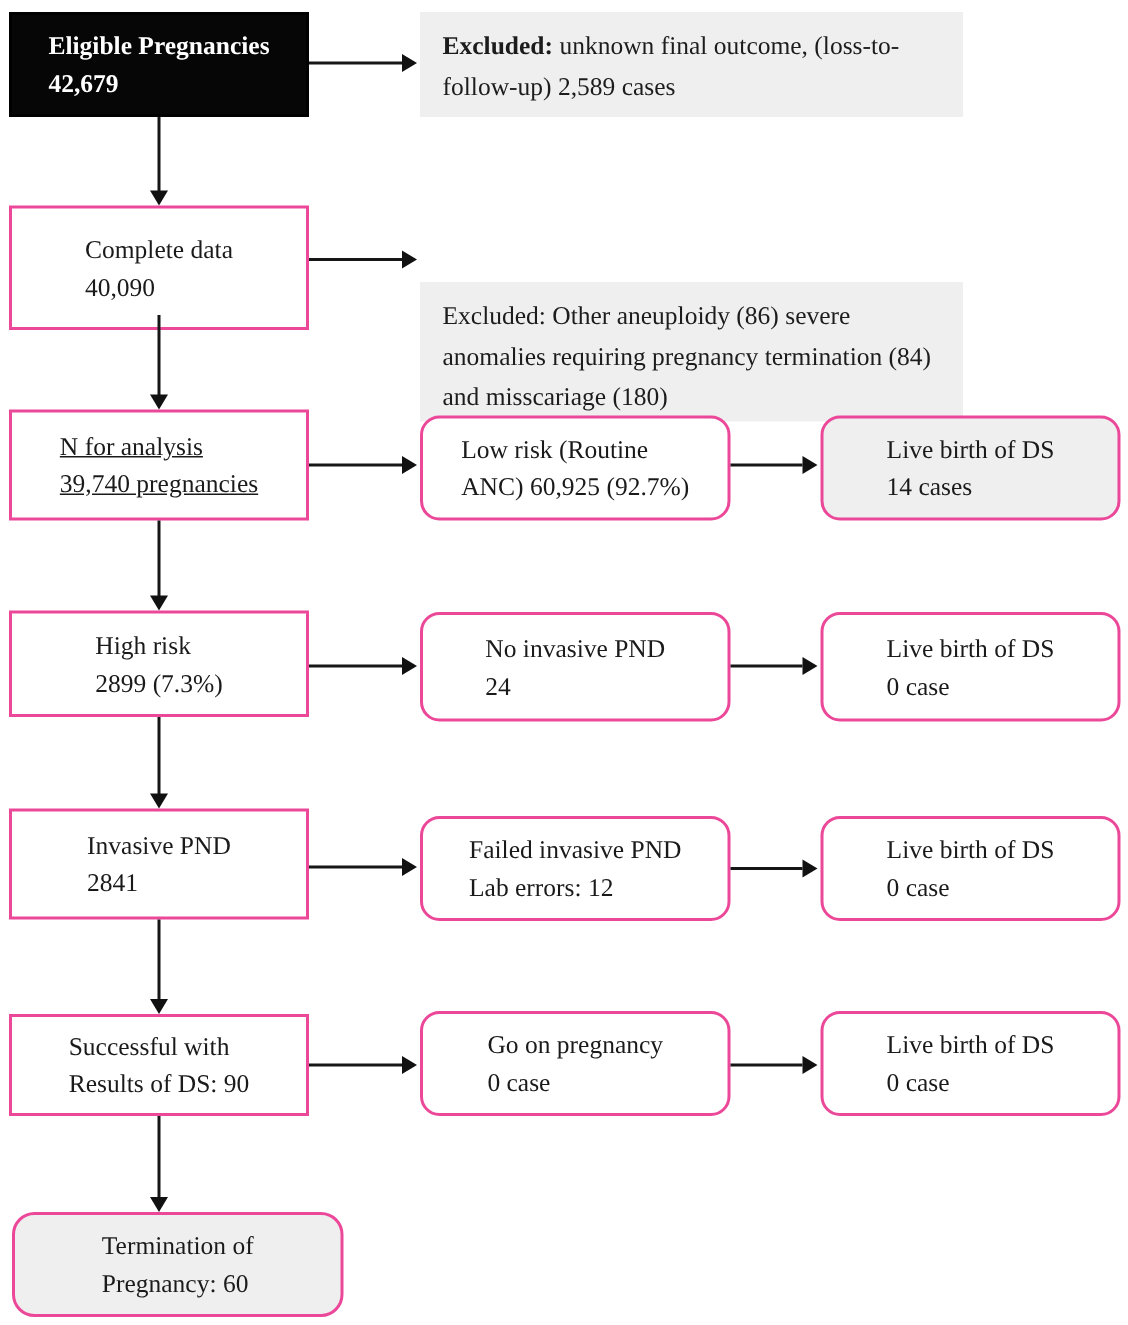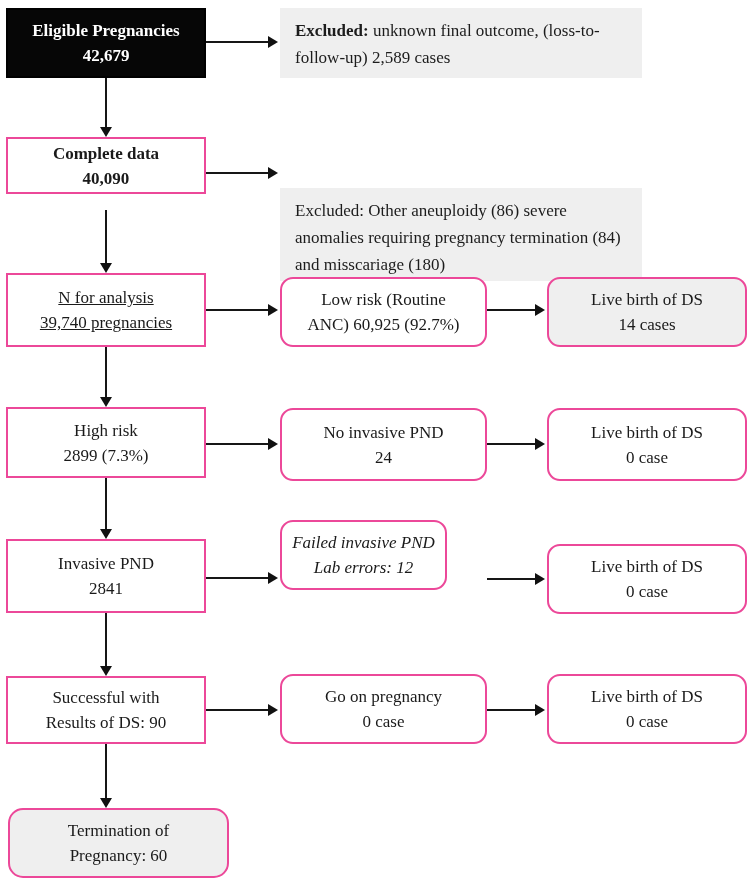--- a/index.html
+++ b/index.html
@@ -8,21 +8,21 @@
     width:752px;height:883px;
     background:#ffffff;
     font-family:"Liberation Serif","DejaVu Serif",serif;
     color:#1a1a1a;
     overflow:hidden;
   }
   .box{
     position:absolute;
     box-sizing:border-box;
     display:flex;align-items:center;justify-content:center;
-    text-align:center;
+    text-align:left;
     white-space:pre-line;
     font-size:17px;line-height:25px;
     background:#ffffff;
     border:2px solid #ec4899;
   }
   .square{border-radius:0;}
   .rounded{border-radius:13px;}
   .blackbox{
     background:#060606;border-color:#000000;color:#ffffff;font-weight:bold;
   }
@@ -54,21 +54,21 @@
 
 <div id="canvas">
 
   <div class="box square blackbox" style="left:6px;top:8px;width:200px;height:70px;">Eligible Pregnancies
 42,679</div>
 
   <div class="note" style="left:280px;top:8px;width:362px;height:70px;">
     <span class="b">Excluded:</span><span> unknown final outcome, (loss-to-follow-up) 2,589 cases</span>
   </div>
 
-  <div class="box square" style="left:6px;top:137px;width:200px;height:57px;font-weight:bold;">Complete data
+  <div class="box square" style="left:6px;top:137px;width:200px;height:83px;">Complete data
 40,090</div>
 
   <div class="note" style="left:280px;top:140px;width:362px;height:93px;margin-top:48px;">Excluded: Other aneuploidy (86) severe anomalies requiring pregnancy termination (84) and misscariage (180)</div>
 
   <div class="box square" style="left:6px;top:273px;width:200px;height:74px;text-decoration:underline;">N for analysis
 39,740 pregnancies</div>
 
   <div class="box rounded" style="left:280px;top:277px;width:207px;height:70px;">Low risk (Routine
 ANC) 60,925 (92.7%)</div>
 
@@ -80,21 +80,21 @@
 
   <div class="box rounded" style="left:280px;top:408px;width:207px;height:73px;">No invasive PND
 24</div>
 
   <div class="box rounded" style="left:547px;top:408px;width:200px;height:73px;">Live birth of DS
 0 case</div>
 
   <div class="box square" style="left:6px;top:539px;width:200px;height:74px;">Invasive PND
 2841</div>
 
-  <div class="box rounded" style="left:280px;top:520px;width:167px;height:70px;font-style:italic;">Failed invasive PND
+  <div class="box rounded" style="left:280px;top:544px;width:207px;height:70px;">Failed invasive PND
 Lab errors: 12</div>
 
   <div class="box rounded" style="left:547px;top:544px;width:200px;height:70px;">Live birth of DS
 0 case</div>
 
   <div class="box square" style="left:6px;top:676px;width:200px;height:68px;">Successful with
 Results of DS: 90</div>
 
   <div class="box rounded" style="left:280px;top:674px;width:207px;height:70px;">Go on pregnancy
 0 case</div>

